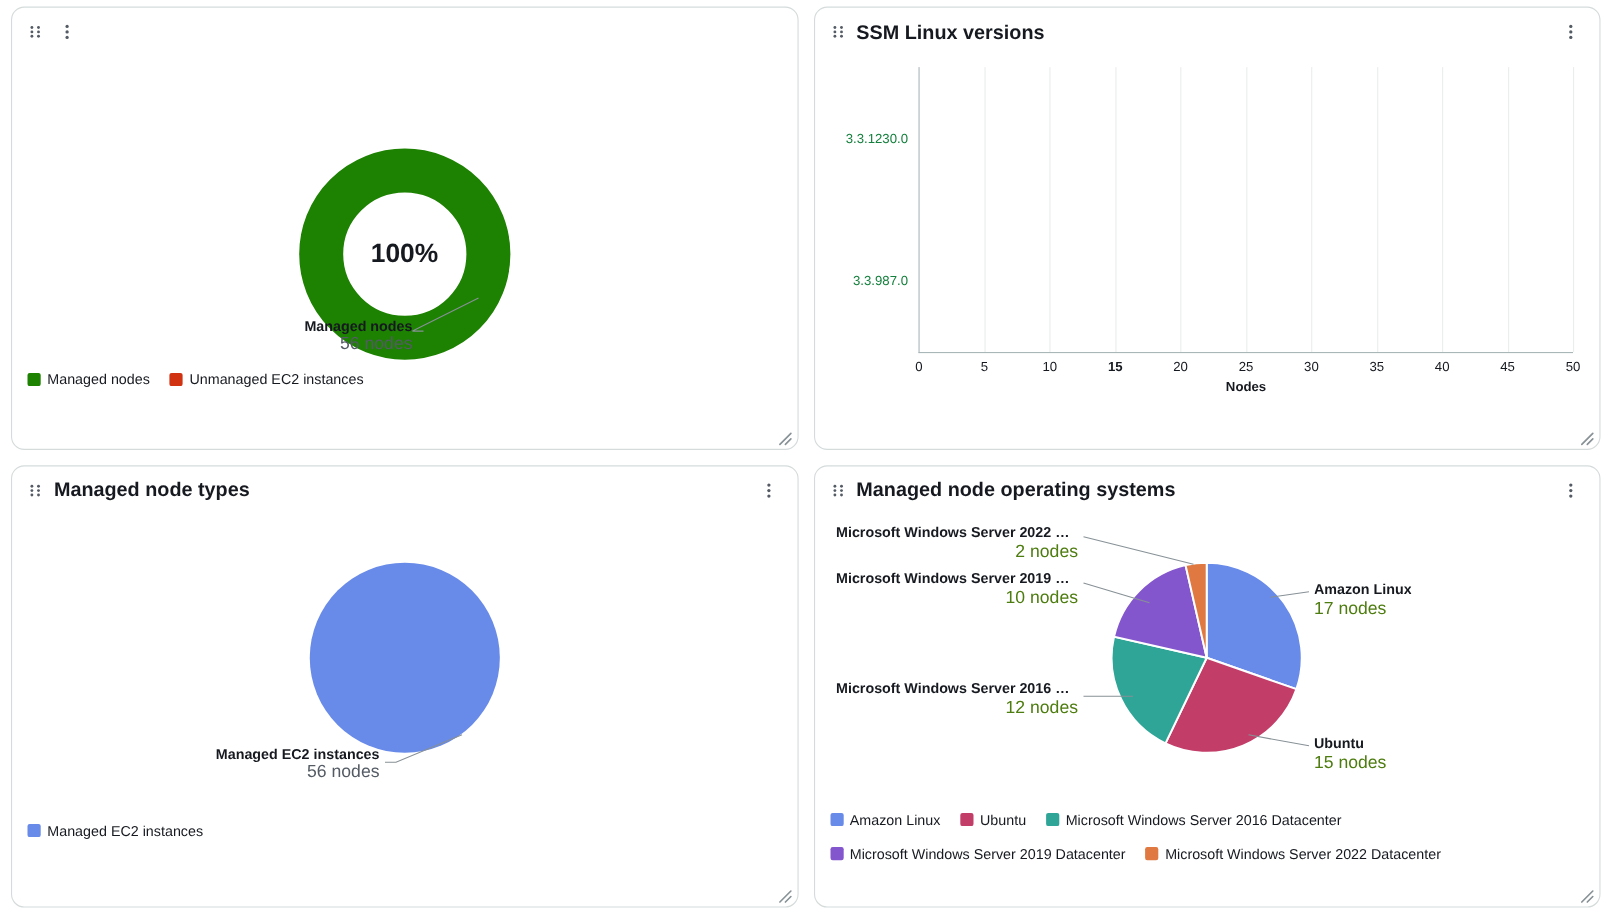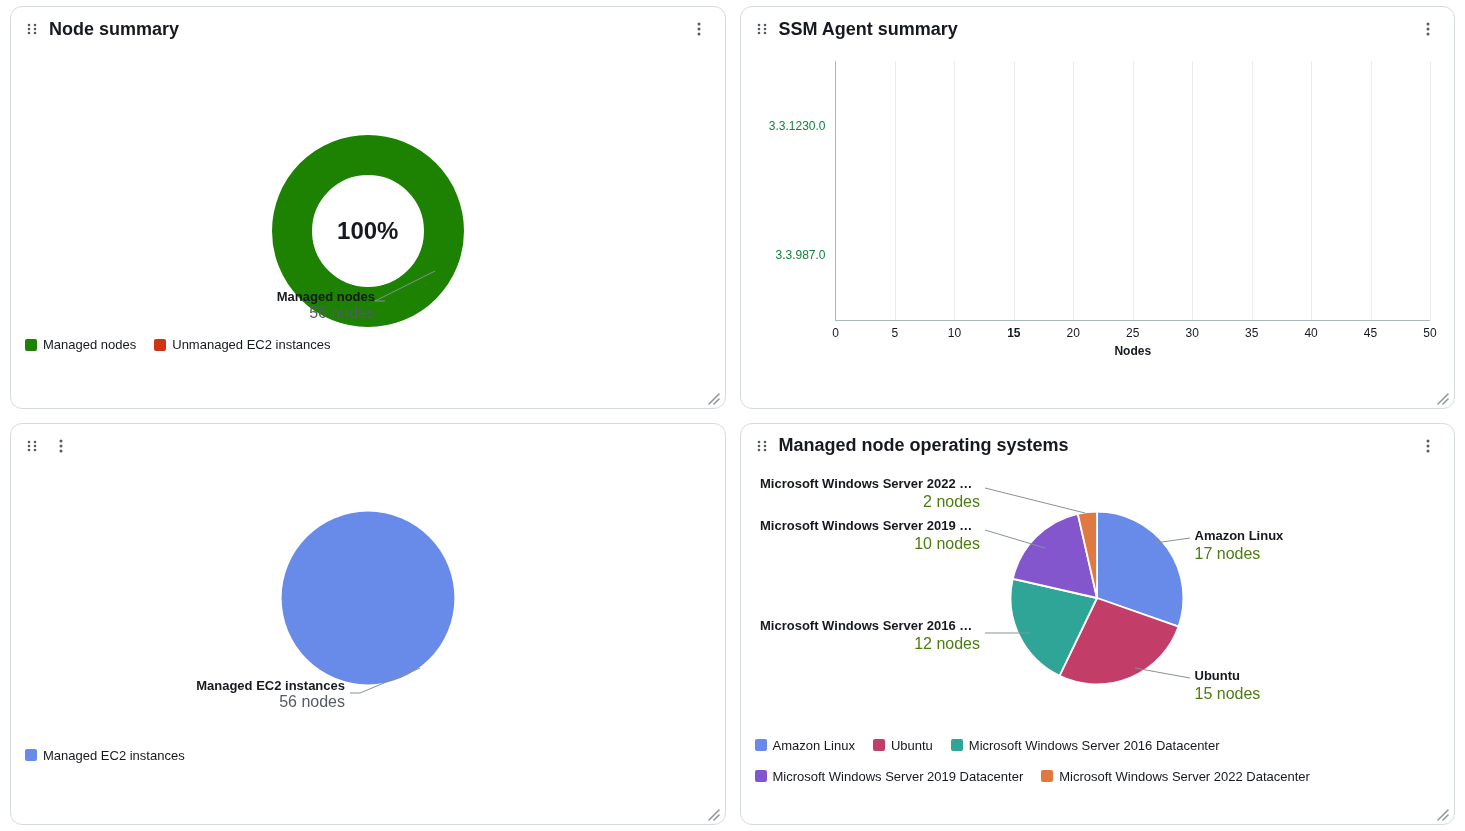--- a/index.html
+++ b/index.html
@@ -190,21 +190,20 @@
             <g fill="#545b64">
               <circle cx="4" cy="3" r="1.3"></circle>
               <circle cx="10" cy="3" r="1.3"></circle>
               <circle cx="4" cy="7" r="1.3"></circle>
               <circle cx="10" cy="7" r="1.3"></circle>
               <circle cx="4" cy="11" r="1.3"></circle>
               <circle cx="10" cy="11" r="1.3"></circle>
             </g>
           </svg>
       </span>
-      <div class="card-title">Node summary</div>
       <div class="kebab">
         <svg width="16" height="16" viewBox="0 0 16 16">
             <g fill="#545b64">
               <circle cx="8" cy="3" r="1.5"></circle>
               <circle cx="8" cy="8" r="1.5"></circle>
               <circle cx="8" cy="13" r="1.5"></circle>
             </g>
           </svg>
       </div>
     </div>
@@ -253,21 +252,21 @@
             <g fill="#545b64">
               <circle cx="4" cy="3" r="1.3"></circle>
               <circle cx="10" cy="3" r="1.3"></circle>
               <circle cx="4" cy="7" r="1.3"></circle>
               <circle cx="10" cy="7" r="1.3"></circle>
               <circle cx="4" cy="11" r="1.3"></circle>
               <circle cx="10" cy="11" r="1.3"></circle>
             </g>
           </svg>
       </span>
-      <div class="card-title">SSM Agent summary</div>
+      <div class="card-title">SSM Linux versions</div>
       <div class="kebab">
         <svg width="16" height="16" viewBox="0 0 16 16">
             <g fill="#545b64">
               <circle cx="8" cy="3" r="1.5"></circle>
               <circle cx="8" cy="8" r="1.5"></circle>
               <circle cx="8" cy="13" r="1.5"></circle>
             </g>
           </svg>
       </div>
     </div>
@@ -325,20 +324,21 @@
             <g fill="#545b64">
               <circle cx="4" cy="3" r="1.3"></circle>
               <circle cx="10" cy="3" r="1.3"></circle>
               <circle cx="4" cy="7" r="1.3"></circle>
               <circle cx="10" cy="7" r="1.3"></circle>
               <circle cx="4" cy="11" r="1.3"></circle>
               <circle cx="10" cy="11" r="1.3"></circle>
             </g>
           </svg>
       </span>
+      <div class="card-title">Managed node types</div>
       <div class="kebab">
         <svg width="16" height="16" viewBox="0 0 16 16">
             <g fill="#545b64">
               <circle cx="8" cy="3" r="1.5"></circle>
               <circle cx="8" cy="8" r="1.5"></circle>
               <circle cx="8" cy="13" r="1.5"></circle>
             </g>
           </svg>
       </div>
     </div>

